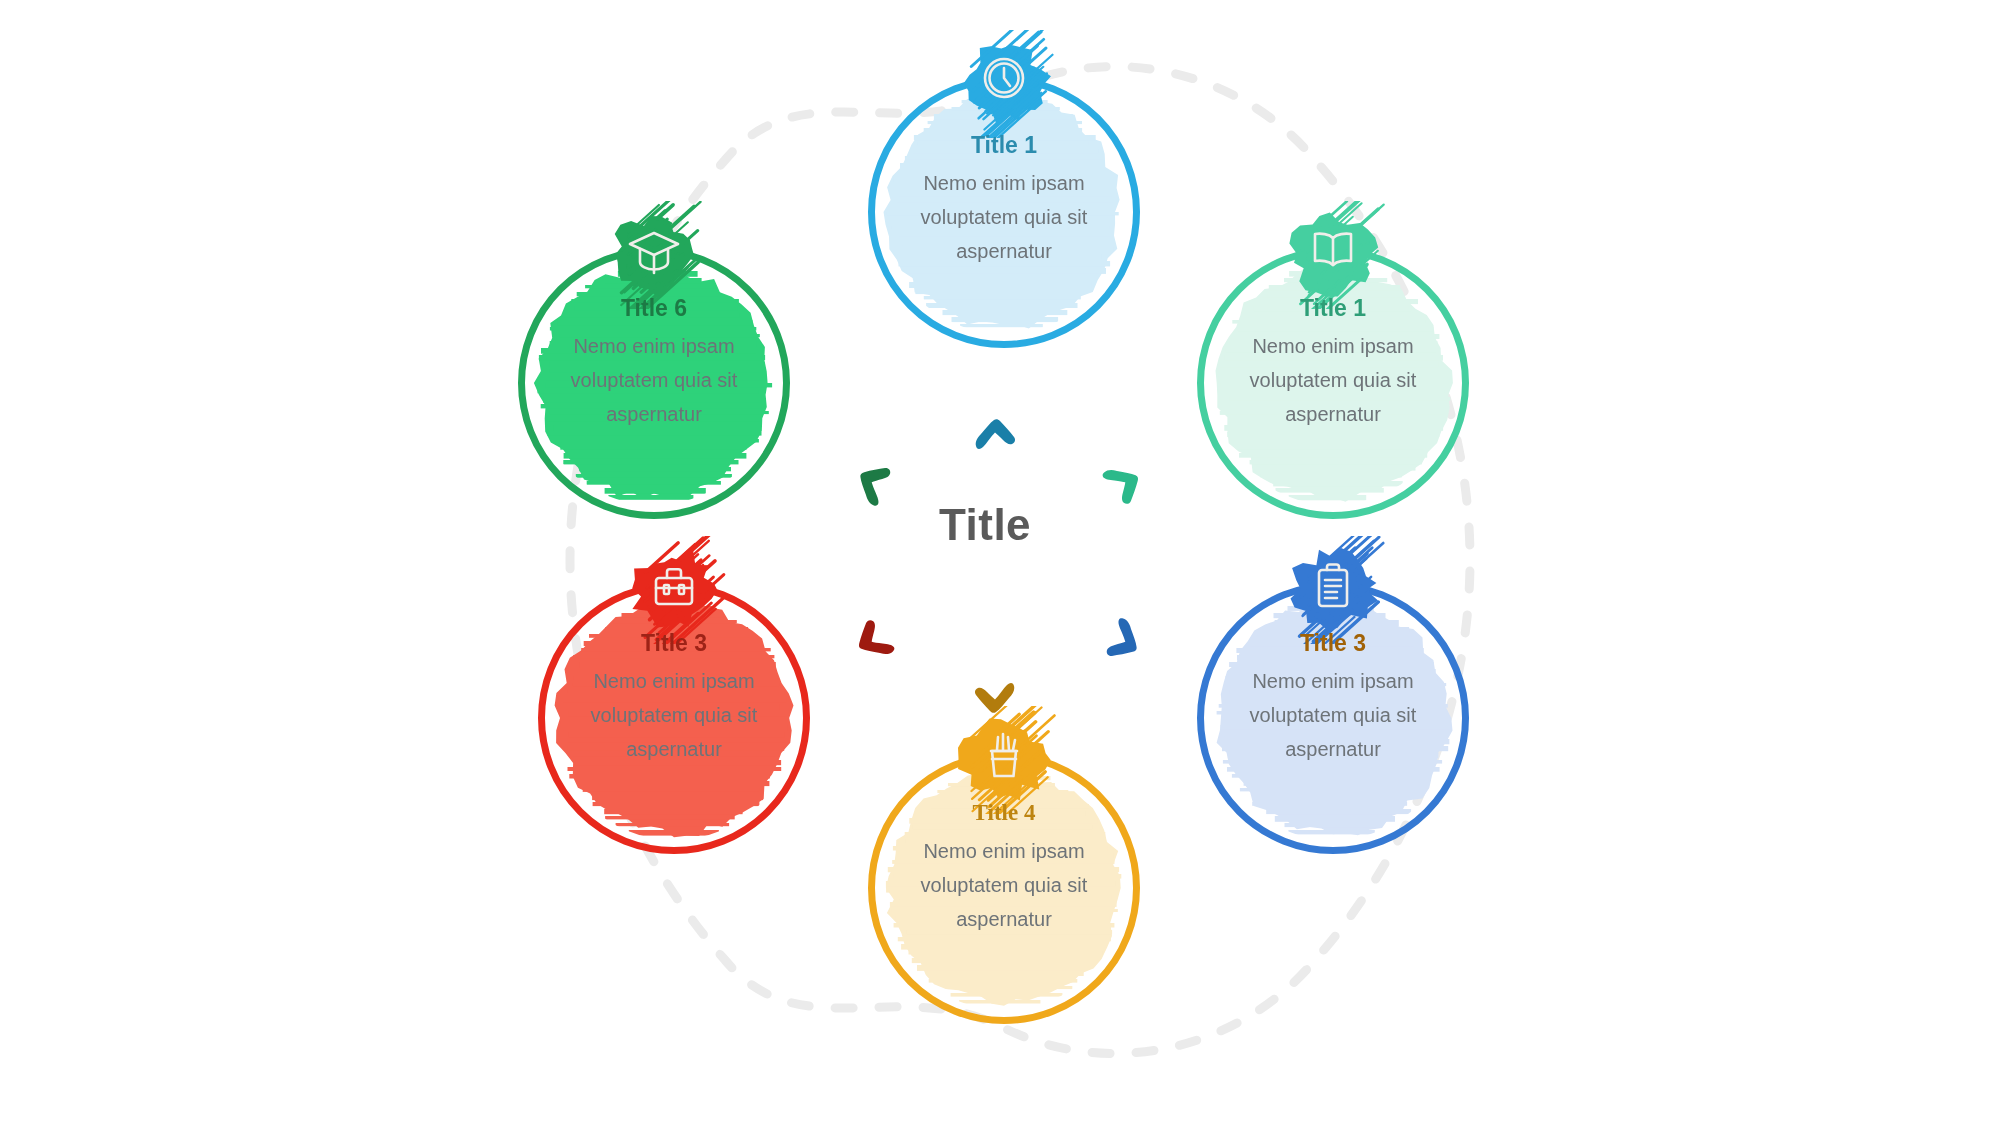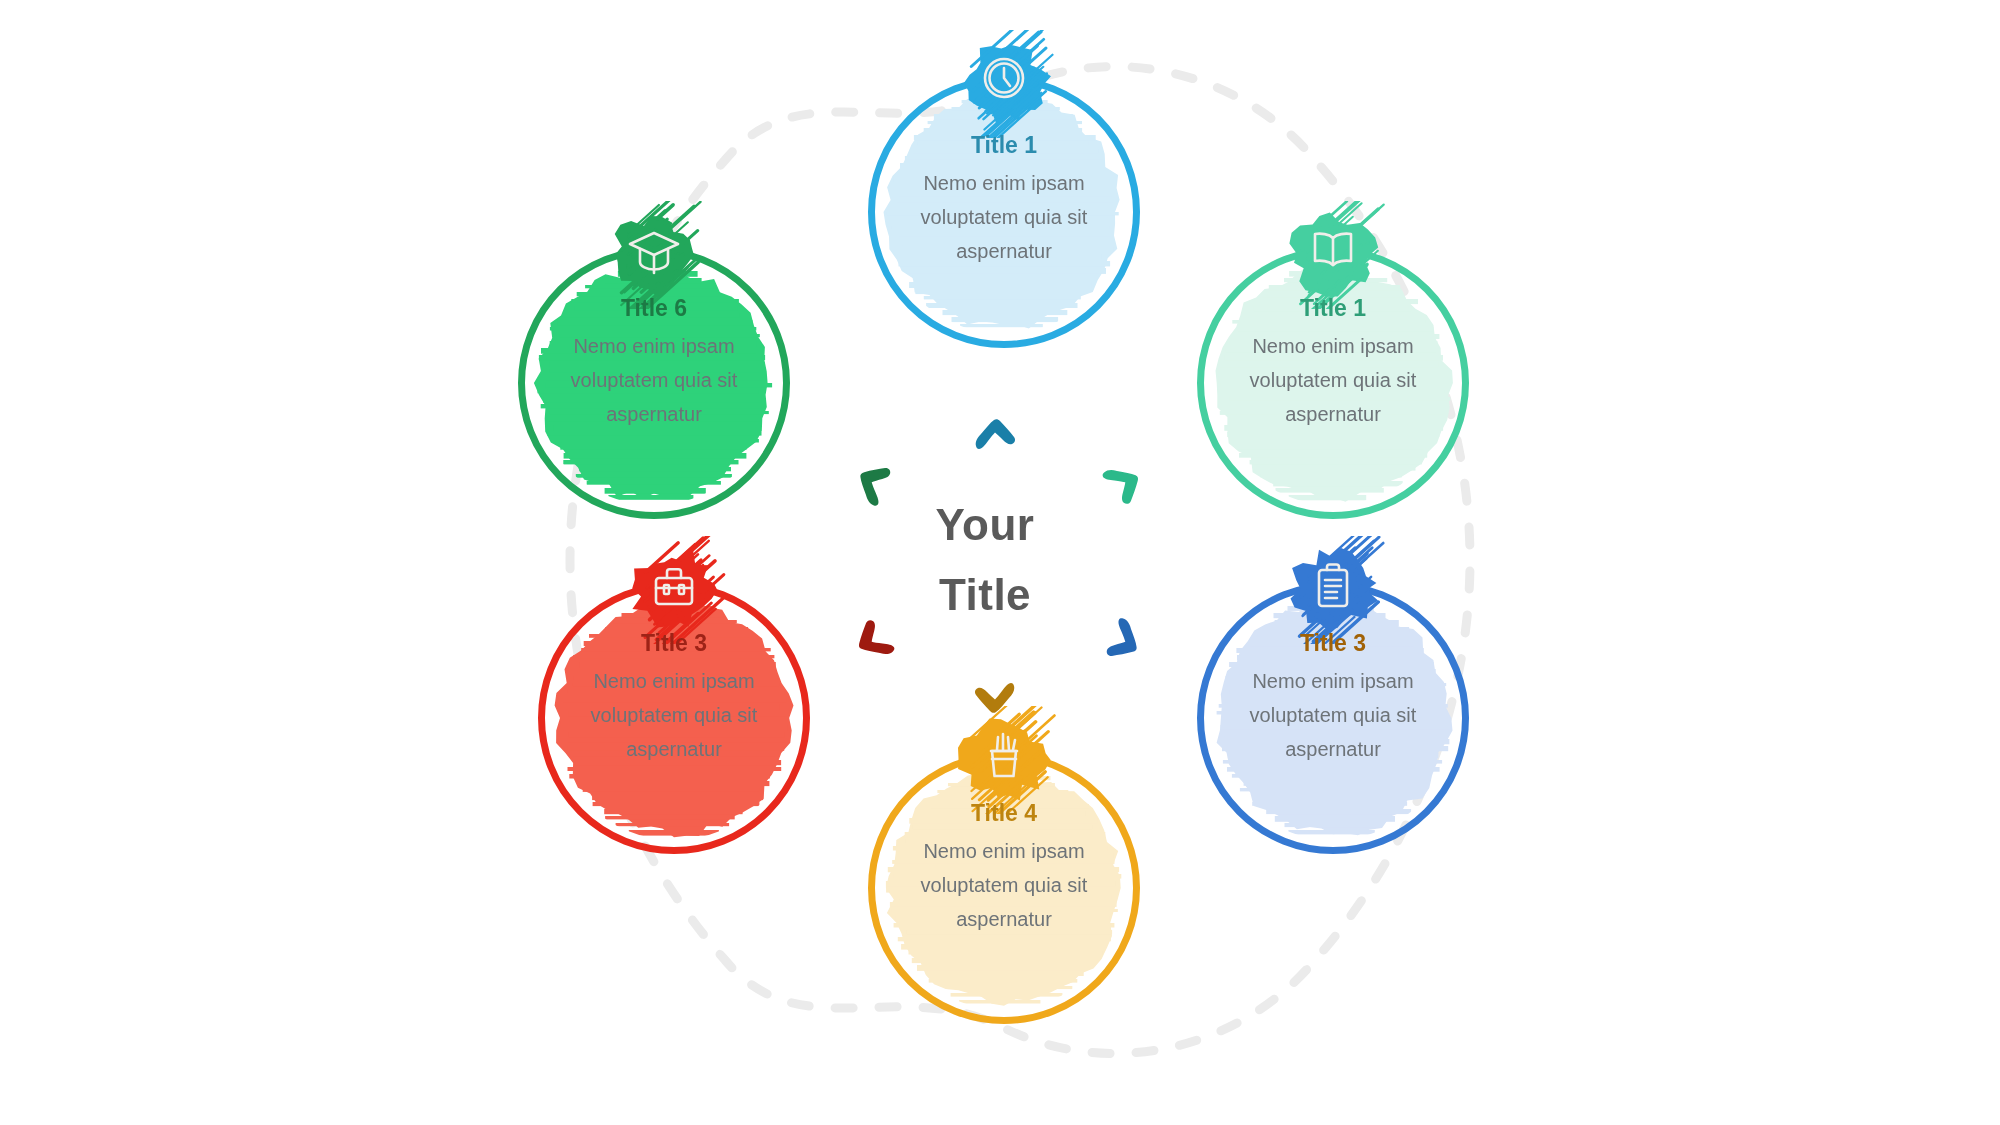--- a/index.html
+++ b/index.html
@@ -449,21 +449,21 @@
           <line x1="29.2" y1="121.5" x2="76.8" y2="78.7" stroke="#f0a81b" stroke-width="2.1" stroke-linecap="round"></line>
           <g fill="none" stroke="#f0eeea" stroke-width="2.6" stroke-linecap="round" stroke-linejoin="round">
             <path d="M42 45 L44.5 70 L63.5 70 L66 45 Z"></path>
             <path d="M41 45 L67 45"></path>
             <path d="M42 53 L66 53"></path>
             <path d="M47 44 L48 31 M53 44 L53 28 M59 44 L58 31 M63 44 L65 34"></path>
           </g>
         </svg>
       </div>
     <div class="node-text">
-      <div class="node-title" style="color: rgb(189, 132, 16);">Title 4</div>
+      <div class="node-title" style="color: rgb(189, 132, 16); font-family: Liberation Serif, serif;">Title 4</div>
       <div class="node-desc" style="color: rgb(109, 115, 120);">Nemo enim ipsam</div>
       <div class="node-desc" style="color: rgb(109, 115, 120);">voluptatem quia sit</div>
       <div class="node-desc" style="color: rgb(109, 115, 120);">aspernatur</div>
     </div>
   </div>
 
   <div class="node" id="n4" style="left: 538px; top: 582px;">
     <div class="node-ring" style="border-color: rgb(232, 40, 28);"></div>
     <div class="node-fill">
         <svg viewBox="0 0 244 244" xmlns="http://www.w3.org/2000/svg">
@@ -660,17 +660,16 @@
         </svg>
       </div>
       <div class="chevron" style="left: 967px; top: 670px; transform: rotate(180deg);">
         <svg viewBox="0 0 56 56" xmlns="http://www.w3.org/2000/svg">
           <path d="M9 40 C8 36 10 32 14 28 C19 22 23 17 27 14 C29 12.5 31 13 33 15 C38 20 43 26 47 31 C49 33.5 48 37 45 38 C42 39 39 37 36 34 C33 31 30 28 28 26.5 C26.5 28 24 31 21 35 C18 39 15 43 12 43 C10.5 43 9.4 42 9 40 Z" fill="#b27c0d"></path>
         </svg>
       </div>
     </div>
 
   <div id="center-title" style="color: rgb(90, 90, 90);">
-    <div>Your</div>
     <div>Title</div>
   </div>
 
 </div>
 
 </body></html>

